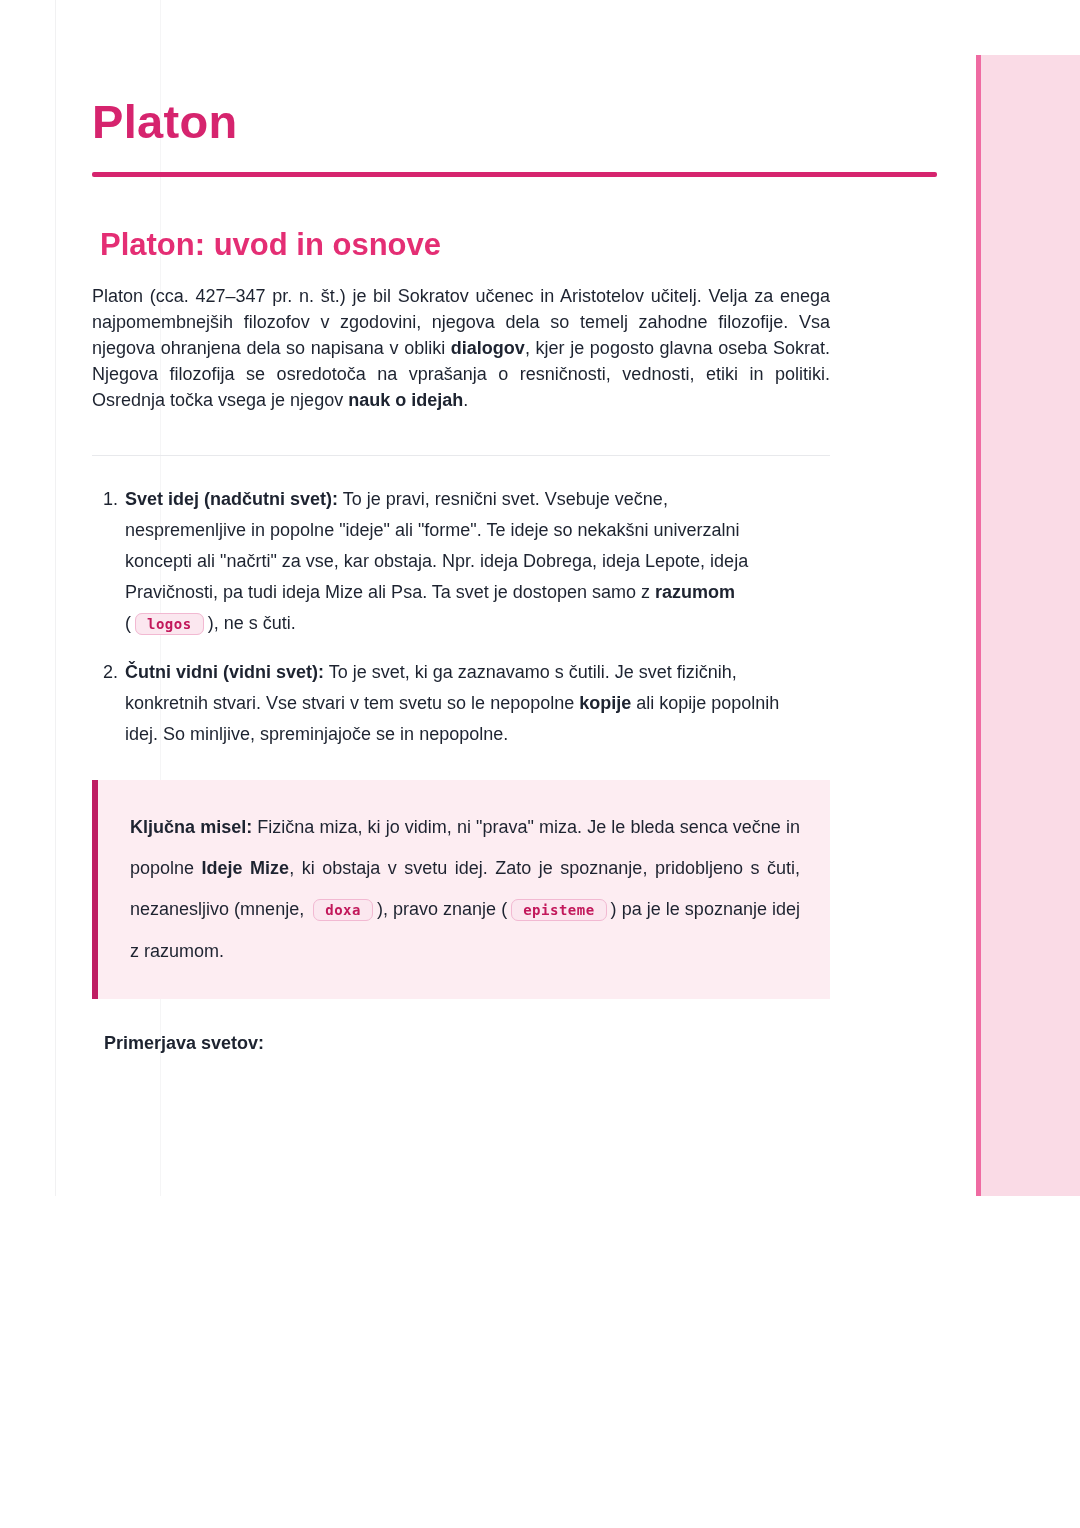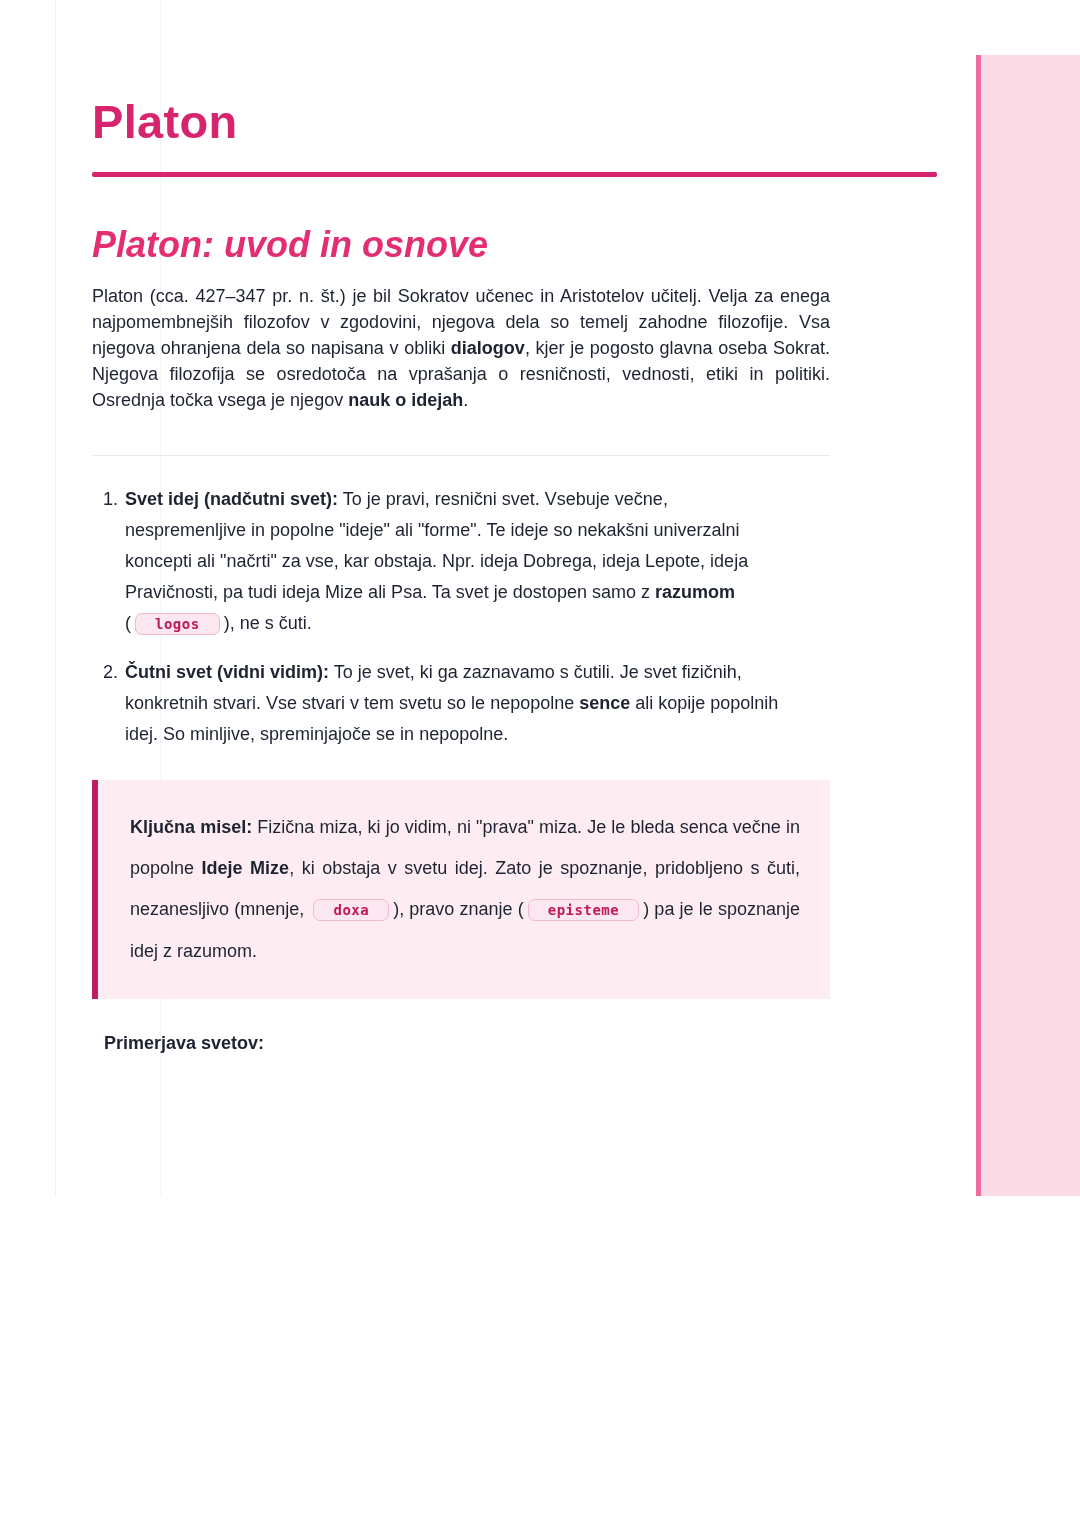--- a/index.html
+++ b/index.html
@@ -17,42 +17,42 @@
     z-index:0;
   }
   .content { position:absolute; left:92px; top:0; width:738px; z-index:1; }
 
   h1 {
     margin:96px 0 0; font-size:47px; line-height:52px; font-weight:800;
     color:var(--accent, #d6246e); letter-spacing:0.3px;
   }
   .title-rule { margin-top:24px; width:845px; height:5px; background:var(--accent, #d6246e); border-radius:2px; }
 
-  h2 { margin:0; font-size:36px; line-height:32px; font-weight:700; color:var(--heading, #e42e74);font-style:italic; }
+  h2 { margin:8px; font-size:31px; line-height:32px; font-weight:700; color:var(--heading, #e42e74); }
   .h2a { margin-top:52px; }
   .h2b { margin-top:38px; }
 
   .body { margin:22px 0 0; font-size:18px; line-height:26px; }
   .just { text-align:justify; }
 
   .divider { margin-top:42px; width:738px; height:1px; background:var(--divider, #e8e9ec); }
 
   .olist { margin-top:28px; }
   .li { display:flex; margin-bottom:17px; }
   .num { flex:none; width:33px; box-sizing:border-box; padding-left:11px; font-size:18px; line-height:31px; }
   .li-body { font-size:18px; line-height:31px; }
   .w1 { max-width:662px; }
   .w2 { max-width:690px; }
 
   .bold { font-weight:700; }
   .chip {
     font-family:"DejaVu Sans Mono", monospace; font-size:14px; font-weight:700;
     color:var(--chip-text, #c2185b); background:var(--chip-bg, #fbe7ef);
     border:1px solid var(--chip-border, #f2b9d2); border-radius:7px;
-    padding:2px 19px; margin:0 4px; white-space:nowrap; letter-spacing:0.5px;
+    padding:2px 11px; margin:0 4px; white-space:nowrap; letter-spacing:0.5px;
   }
 
   .callout {
     margin-top:30px; box-sizing:border-box; width:738px;
     background:var(--callout-bg, #fdedf2);
     border-left:6px solid var(--callout-border, #bf1d63);
     padding:27px 30px 27px 32px;
   }
   .callout-text { font-size:18px; line-height:41px; }
 
@@ -98,21 +98,21 @@
     <div class="divider"></div>
 
 
     <div class="olist">
       <div class="li">
         <span class="num">1.</span>
         <div class="li-body w1"><span class="bold">Svet idej (nadčutni svet):</span><span> To je pravi, resnični svet. Vsebuje večne, nespremenljive in popolne "ideje" ali "forme". Te ideje so nekakšni univerzalni koncepti ali "načrti" za vse, kar obstaja. Npr. ideja Dobrega, ideja Lepote, ideja Pravičnosti, pa tudi ideja Mize ali Psa. Ta svet je dostopen samo z </span><span class="bold">razumom</span><span> (</span><span class="chip">logos</span><span>), ne s čuti.</span></div>
       </div>
       <div class="li">
         <span class="num">2.</span>
-        <div class="li-body w2"><span class="bold">Čutni svet (vidni vidim):</span><span> To je svet, ki ga zaznavamo s čutili. Je svet fizičnih, konkretnih stvari. Vse stvari v tem svetu so le nepopolne </span><span class="bold">sence</span><span> ali kopije popolnih idej. So minljive, spreminjajoče se in nepopolne.</span></div>
+        <div class="li-body w2"><span class="bold">Čutni vidni (vidni svet):</span><span> To je svet, ki ga zaznavamo s čutili. Je svet fizičnih, konkretnih stvari. Vse stvari v tem svetu so le nepopolne </span><span class="bold">kopije</span><span> ali kopije popolnih idej. So minljive, spreminjajoče se in nepopolne.</span></div>
       </div>
     </div>
 
     <div class="callout">
       <div class="callout-text just"><span class="bold">Ključna misel:</span><span> Fizična miza, ki jo vidim, ni "prava" miza. Je le bleda senca večne in popolne </span><span class="bold">Ideje Mize</span><span>, ki obstaja v svetu idej. Zato je spoznanje, pridobljeno s čuti, nezanesljivo (mnenje, </span><span class="chip">doxa</span><span>), pravo znanje (</span><span class="chip">episteme</span><span>) pa je le spoznanje idej z razumom.</span></div>
     </div>
 
     <p class="label">Primerjava svetov:</p>
 
   </div>

